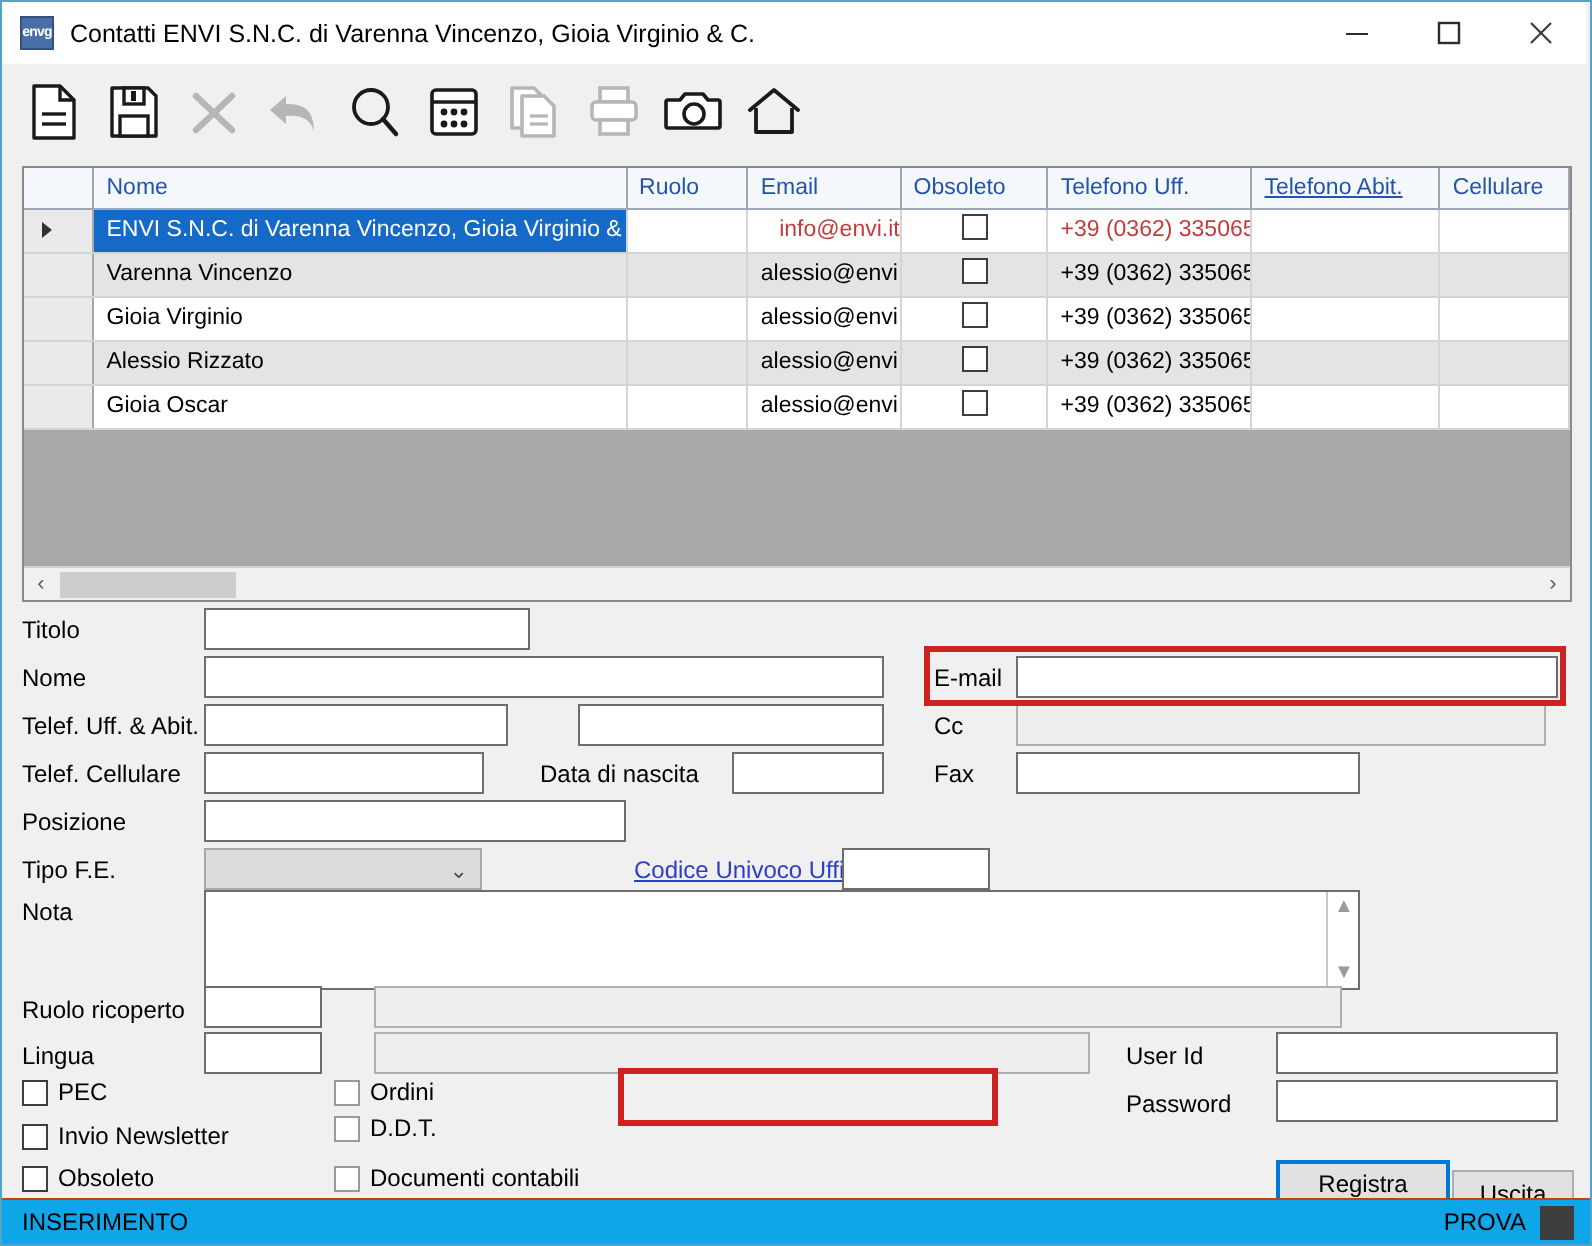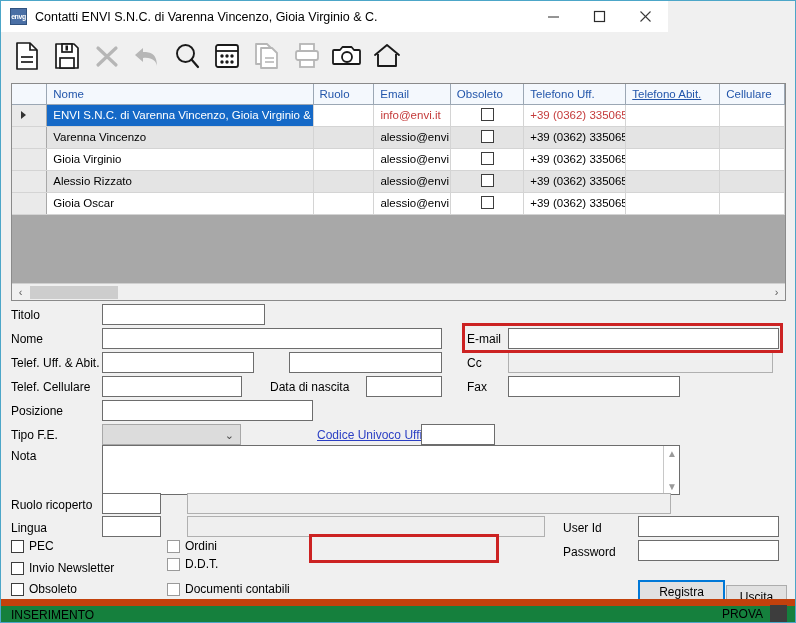--- a/index.html
+++ b/index.html
@@ -14,21 +14,21 @@
     position: relative;
     width: 796px; height: 623px;
     background: #f0f0f0;
     border: 1px solid #4ca6c8;
     overflow: hidden;
   }
 
   
   .titlebar {
     position: absolute; left: 0; top: 0;
-    width: 667px; height: 31px;
+    width: 792px; height: 31px;
     background: #ffffff;
     display: flex; align-items: center;
   }
   .app-icon {
     width: 17px; height: 17px;
     margin-left: 9px; margin-right: 8px;
     background: #4a6fa5;
     border: 1px solid #31527f;
     color: #ffffff;
     font-size: 7px; line-height: 15px;
@@ -237,23 +237,23 @@
     font-size: 12px;
     color: #000;
     display: flex; align-items: center; justify-content: center;
   }
   .btn.focus { border: 2px solid #0078d7; background: #e1e1e1; }
 
   
   .statusbar {
     position: absolute; left: 0; bottom: 0;
     width: 794px; height: 23px;
-    background: #15803d;
-    border-top: 7px solid #c2410c;
-    display: flex; align-items: flex-end;
+    background: #0ea5e9;
+    border-top: 1px solid #c2410c;
+    display: flex; align-items: center;
   }
   .status-left { margin-left: 10px; font-size: 12px; color: #000; }
   .status-right {
     position: absolute; right: 8px;
     display: flex; align-items: center;
     font-size: 12px; color: #000;
   }
   .prova-box {
     width: 17px; height: 17px;
     background: #3d3d3d;
@@ -373,21 +373,21 @@
         <div class="gh" style="width: 96px; text-decoration: underline;">Telefono Abit.</div>
         <div class="gh" style="width: 66px;">Cellulare</div>
       </div>
     <div id="grid-body">
         <div class="grid-row">
           <div class="gc ind" style="width: 36px;">
             <div class="arrow"></div>
           </div>
           <div class="gc sel" style="width: 272px;">ENVI S.N.C. di Varenna Vincenzo, Gioia Virginio &amp; C.</div>
           <div class="gc" style="width: 62px;"></div>
-          <div class="gc red" style="width: 78px;">info@envi.it</div>
+          <div class="gc red" style="width: 78px; text-align: right;">info@envi.it</div>
           <div class="gc center" style="width: 75px;"><span class="cbx"></span></div>
           <div class="gc red" style="width: 104px;">+39 (0362) 335065</div>
           <div class="gc" style="width: 96px;"></div>
           <div class="gc" style="width: 66px;"></div>
         </div>
         <div class="grid-row alt">
           <div class="gc ind" style="width: 36px;"></div>
           <div class="gc" style="width: 272px;">Varenna Vincenzo</div>
           <div class="gc" style="width: 62px;"></div>
           <div class="gc" style="width: 78px;">alessio@envi.it</div>

